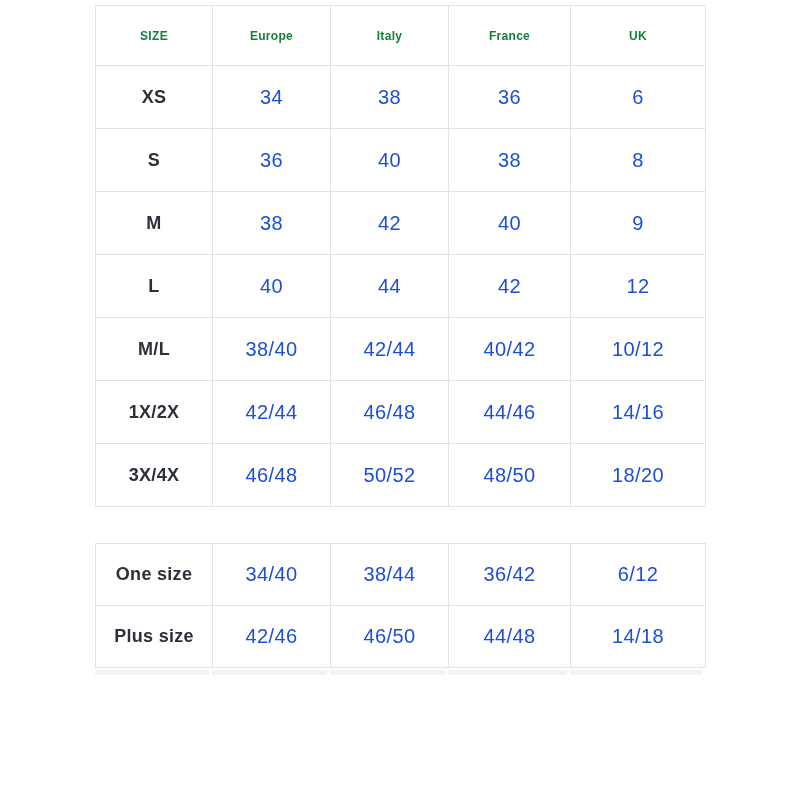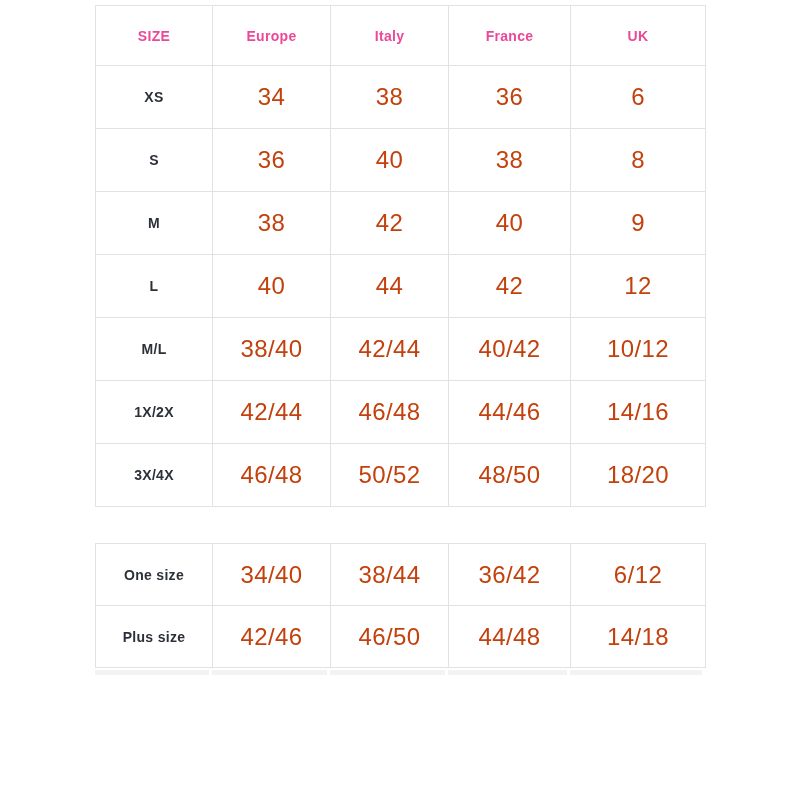--- a/index.html
+++ b/index.html
@@ -37,35 +37,35 @@
   table.main-table { margin-top: 5px; }
   table.main-table thead th { height: 59px; }
   table.main-table tbody th,
   table.main-table tbody td { height: 62px; }
 
   table.extra-table { margin-top: 36px; }
   table.extra-table tbody th,
   table.extra-table tbody td { height: 61px; }
 
   th.head-cell {
-    font-size: 14px;
+    font-size: 12px;
     font-weight: 700;
-    color: #ec4899;
+    color: #15803d;
     letter-spacing: 0.3px;
   }
   th.label-cell {
-    font-size: 14px;
+    font-size: 18px;
     font-weight: 700;
     color: #2b3039;
     letter-spacing: 0.3px;
   }
   td.value-cell {
-    font-size: 24px;
+    font-size: 20px;
     font-weight: 400;
-    color: #c2410c;
+    color: #1d4ed8;
     letter-spacing: 0.4px;
   }
 
   
   .next-table-peek {
     display: flex;
     gap: 3px;
     margin: 2px 0 0 95px;
     width: 610px;
     height: 5px;

